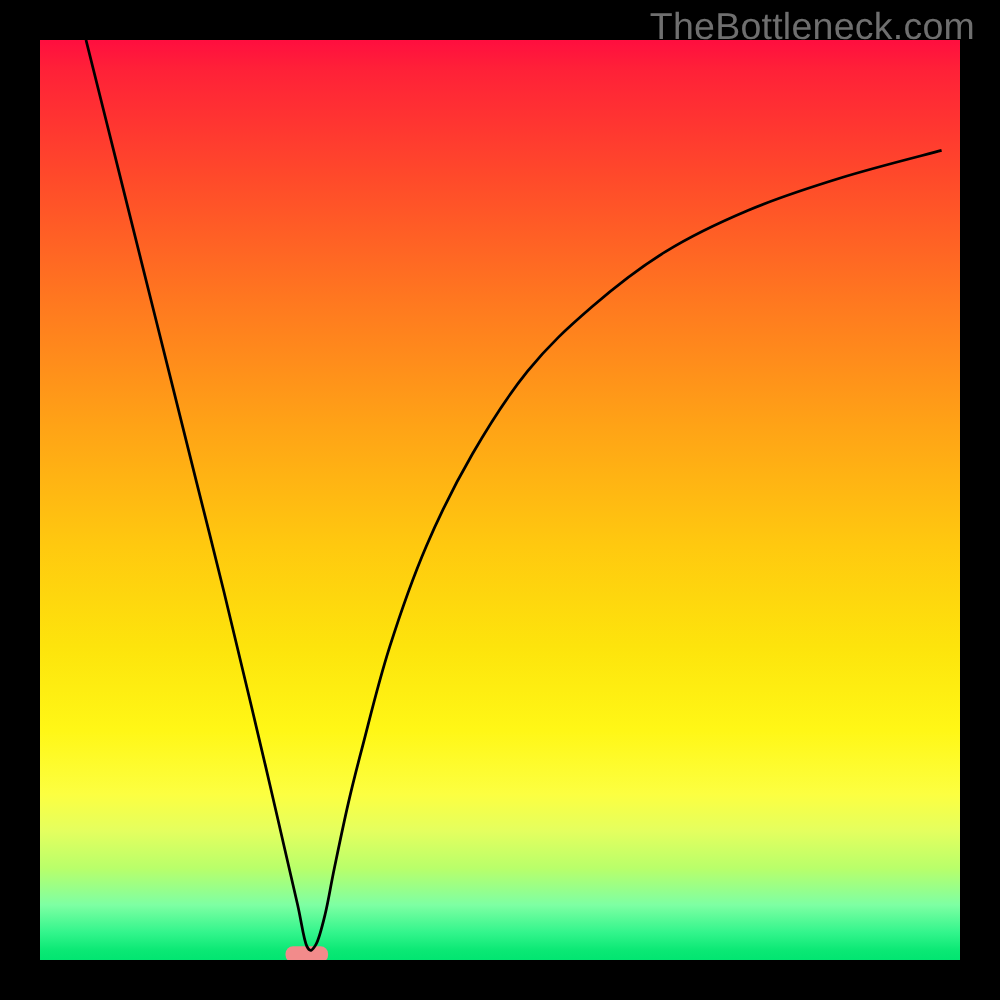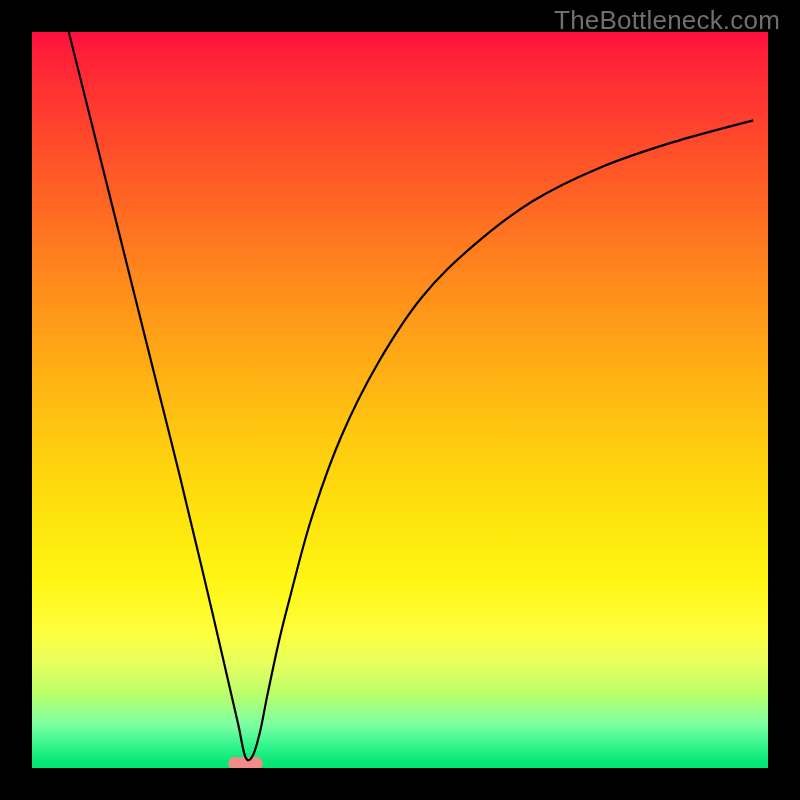--- a/index.html
+++ b/index.html
@@ -51,21 +51,21 @@
     position: absolute;
     inset: 0;
     width: 100%;
     height: 100%;
   }
   .watermark {
     position: absolute;
     top: 5px;
     right: 20px;
     color: #6f6f6f;
-    font-size: 26px;
+    font-size: 30px;
     font-weight: 500;
     letter-spacing: 0.2px;
   }
 </style>
 </head>
 <body>
 
 <div class="frame">
 
   <div class="watermark">TheBottleneck.com</div>

